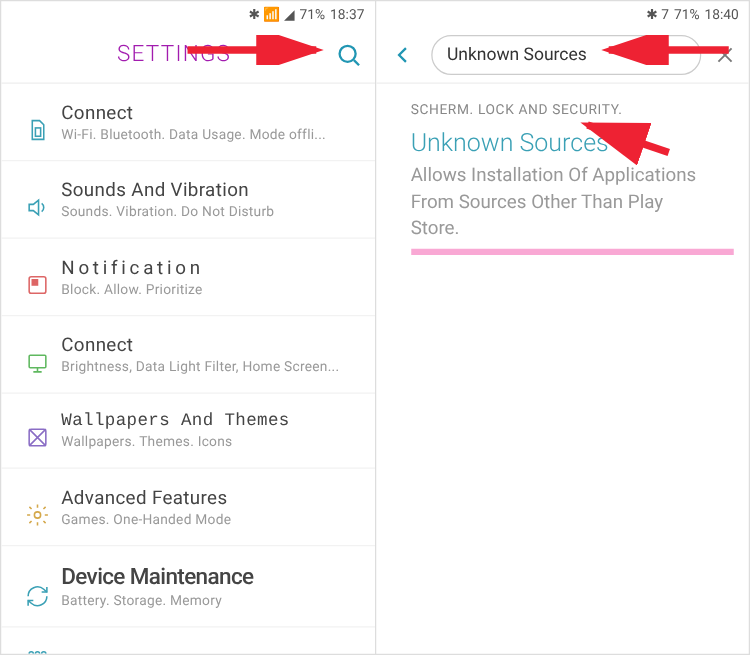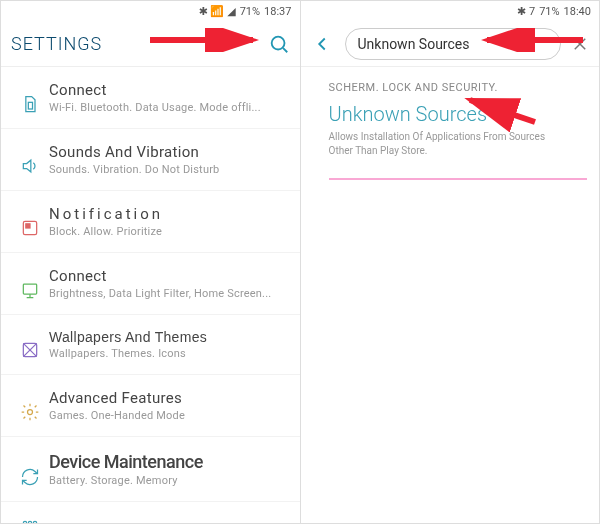--- a/index.html
+++ b/index.html
@@ -2,40 +2,40 @@
 <html><head>
 <meta charset="utf-8">
 <style>
 * { margin: 0; padding: 0; box-sizing: border-box; font-family: -apple-system, "Segoe UI", Roboto, sans-serif; }
 body { width: 600px; height: 524px; background: #fff; display: flex; position: relative; }
 .phone { flex: 1; border: 1px solid #ddd; display: flex; flex-direction: column; overflow: hidden; }
 .phone.left { border-right: none; }
 .status-bar { height: 20px; display: flex; justify-content: flex-end; align-items: center; padding: 0 8px; font-size: 11px; color: #555; gap: 4px; }
 .status-bar .bt { font-size: 11px; }
 .header { height: 46px; display: flex; align-items: center; padding: 0 10px; border-bottom: 1px solid #eee; }
-.header .title { flex: 1; font-size: 18px; color: #0c4a6e; letter-spacing: 1px; font-weight: 300; }
+.header .title { flex: 1; font-size: 18px; color: #a21caf; letter-spacing: 1px; font-weight: 300; text-align: center; }
 .header .search-icon { width: 22px; height: 22px; color: #2196b3; }
 .header .back-icon { width: 22px; height: 22px; color: #2196b3; margin-right: 6px; }
 .search-field { flex: 1; height: 32px; border: 1px solid #ccc; border-radius: 16px; padding: 0 12px; display: flex; align-items: center; font-size: 14px; color: #333; margin: 0 6px; }
 .close-icon { width: 18px; height: 18px; color: #777; margin-left: 4px; }
 .list { flex: 1; overflow: hidden; }
 .item { display: flex; padding: 14px 12px; border-bottom: 1px solid #f2f2f2; align-items: flex-end; }
 .item .icon-wrap { width: 34px; display: flex; justify-content: center; padding-top: 2px; }
 .item .icon-wrap svg, .item .icon-wrap .glyph { width: 20px; height: 20px; color: #3aa0b5; }
 .item .texts { flex: 1; padding-left: 2px; }
 .item .item-title { font-size: 15px; color: #444; font-weight: 400; letter-spacing: 0.3px; }
 .item .item-sub { font-size: 11px; color: #999; margin-top: 2px; letter-spacing: 0.2px; }
 .item.wallpaper .icon-wrap svg { color: #8a6dc5; }
 .item.notification .item-title { letter-spacing: 3px; }
 .item.maintenance .item-title { font-weight: 500; letter-spacing: -0.5px; font-size: 18px; }
-.item.wallpaper .item-title { font-family: Liberation Sans, sans-serif; font-size: 14px; }
+.item.wallpaper .item-title { font-family: Liberation Mono, monospace; font-size: 14px; }
 .right-content { padding: 14px 12px; margin-left: 16px; }
 .breadcrumb { font-size: 11px; color: #888; letter-spacing: 0.5px; margin-bottom: 8px; }
 .result-title { font-size: 20px; color: #3aa0b5; font-weight: 300; margin-bottom: 4px; }
-.result-sub { font-size: 10px; color: #999; line-height: 1.4; padding-right: 20px; border-bottom: 2px solid #f9a8d4; padding-bottom: 20px; }
+.result-sub { font-size: 15px; color: #999; line-height: 1.4; padding-right: 20px; border-bottom: 5px solid #f9a8d4; padding-bottom: 6px; }
 .arrow { position: absolute; pointer-events: none; }
 .arrow svg { display: block; }
 </style>
 </head>
 <body>
 
 <div class="phone left">
   <div class="status-bar">
     <span class="bt">✱ 📶 ◢</span>
     <span>71%</span>

